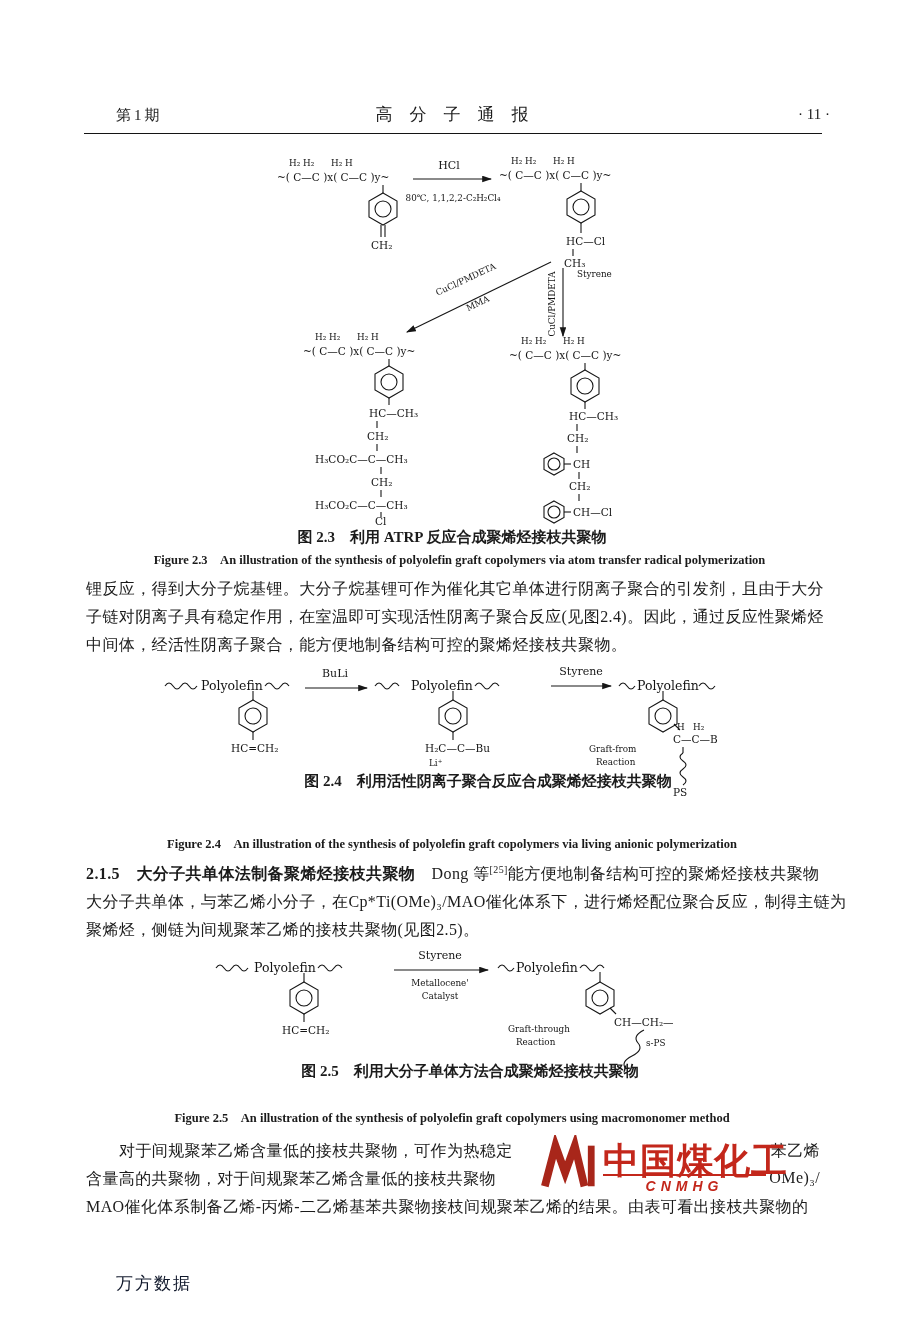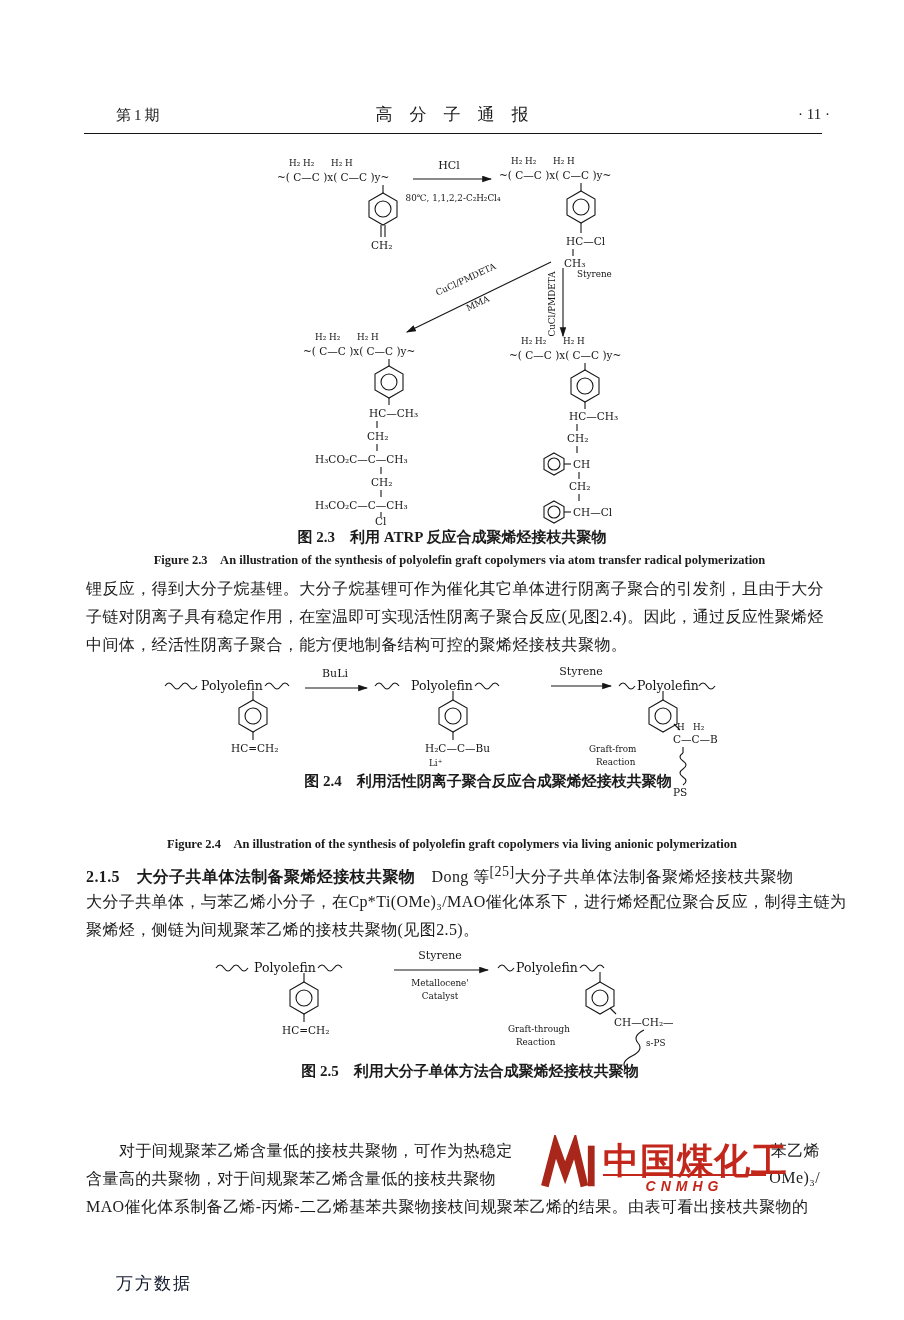--- a/index.html
+++ b/index.html
@@ -11,21 +11,21 @@
   
   .hdr-issue { left:116px; top:106px; font-size:15px; letter-spacing:3px; }
   .hdr-journal { left:0; width:100%; top:103px; text-align:center; font-size:17px; }
   .hdr-page { right:74px; top:106px; font-size:15px; }
   .hdr-rule { left:84px; top:133px; width:738px; height:0; border-top:1.6px solid #141414; }
 
   
   .bodyline { left:86px; width:734px; font-size:16px; letter-spacing:0.4px; white-space:nowrap; }
   .ind { padding-left:33px;font-family:Liberation Serif, serif; }
   .rfrag { position:absolute; right:0; top:0; }
-  sup { font-size:14px;font-family:Liberation Serif, serif; }
+  sup { font-size:10px;font-family:Liberation Serif, serif; }
   .b { font-weight:bold; }
 
   
   .cap-cn { left:0; width:100%; text-align:center; font-weight:bold; font-size:15px; white-space:pre; }
   .cap-en { left:0; width:100%; text-align:center; font-weight:bold; font-size:12.5px; white-space:pre; }
 
   
   .fig line, .fig polygon, .fig circle, .fig path { stroke:#161616; stroke-width:1.1; fill:none; }
   .fig .arrowhead { fill:#161616; stroke:none; }
   .fig text { fill:#141414; stroke:none; font-family:"DejaVu Serif","Liberation Serif",serif; font-size:10.5px; white-space:pre; }
@@ -209,21 +209,21 @@
       <text x="520" y="136">PS</text>
       <text class="s" x="436" y="92">Graft-from</text>
       <text class="s" x="443" y="105">Reaction</text>
     </g>
   </svg>
 
   <div class="abs cap-cn" style="top:772px;margin-left:36px;">图 2.4　利用活性阴离子聚合反应合成聚烯烃接枝共聚物</div>
   <div class="abs cap-en" style="top:836px;">Figure 2.4　An illustration of the synthesis of polyolefin graft copolymers via living anionic polymerization</div>
 
   <div class="abs bodyline" style="top:864px;">
-    <span class="b">2.1.5　大分子共单体法制备聚烯烃接枝共聚物</span><span>　Dong 等</span><sup>[25]</sup><span>大分子共单体法制备聚烯烃接枝共聚物</span>
+    <span class="b">2.1.5　大分子共单体法制备聚烯烃接枝共聚物</span><span>　Dong 等</span><sup>[25]</sup><span>能方便地制备结构可控的聚烯烃接枝共聚物</span>
   </div>
   <div class="abs bodyline" style="top:892px;">大分子共单体，与苯乙烯小分子，在Cp*Ti(OMe)₃/MAO催化体系下，进行烯烃配位聚合反应，制得主链为</div>
   <div class="abs bodyline" style="top:920px;">聚烯烃，侧链为间规聚苯乙烯的接枝共聚物(见图2.5)。</div>
 
   <svg class="abs fig" style="left:198px;top:942px;" width="515" height="142" viewBox="0 0 515 142">
     <defs>
       <marker id="ah25" markerWidth="9" markerHeight="7" refX="8" refY="3" orient="auto">
         <path class="arrowhead" d="M0 0 L9 3 L0 6 Z"></path>
       </marker>
     </defs>
@@ -256,20 +256,21 @@
       <line x1="412" y1="66" x2="418" y2="72"></line>
       <text x="416" y="84">CH—CH₂—</text>
       <path d="M446 88 q-12 6 -6 13 t-6 13 t-6 13"></path>
       <text class="s" x="448" y="104">s-PS</text>
       <text class="s" x="310" y="90">Graft-through</text>
       <text class="s" x="318" y="103">Reaction</text>
     </g>
   </svg>
 
   <div class="abs cap-cn" style="top:1062px;padding-left:36px;">图 2.5　利用大分子单体方法合成聚烯烃接枝共聚物</div>
+  <div class="abs cap-en" style="top:1110px;">Figure 2.5　An illustration of the synthesis of polyolefin graft copolymers using macromonomer method</div>
 
   <div class="abs bodyline" style="top:1141px;">
     <span class="ind">对于间规聚苯乙烯含量低的接枝共聚物，可作为热稳定</span>
     <span class="rfrag">间规聚苯乙烯</span>
   </div>
   <div class="abs bodyline" style="top:1169px;">
     <span>含量高的共聚物，对于间规聚苯乙烯含量低的接枝共聚物</span>
     <span class="rfrag">Cp*Ti(OMe)₃/</span>
   </div>
   <div class="abs bodyline" style="top:1197px;">MAO催化体系制备乙烯-丙烯-二乙烯基苯共聚物接枝间规聚苯乙烯的结果。由表可看出接枝共聚物的</div>

